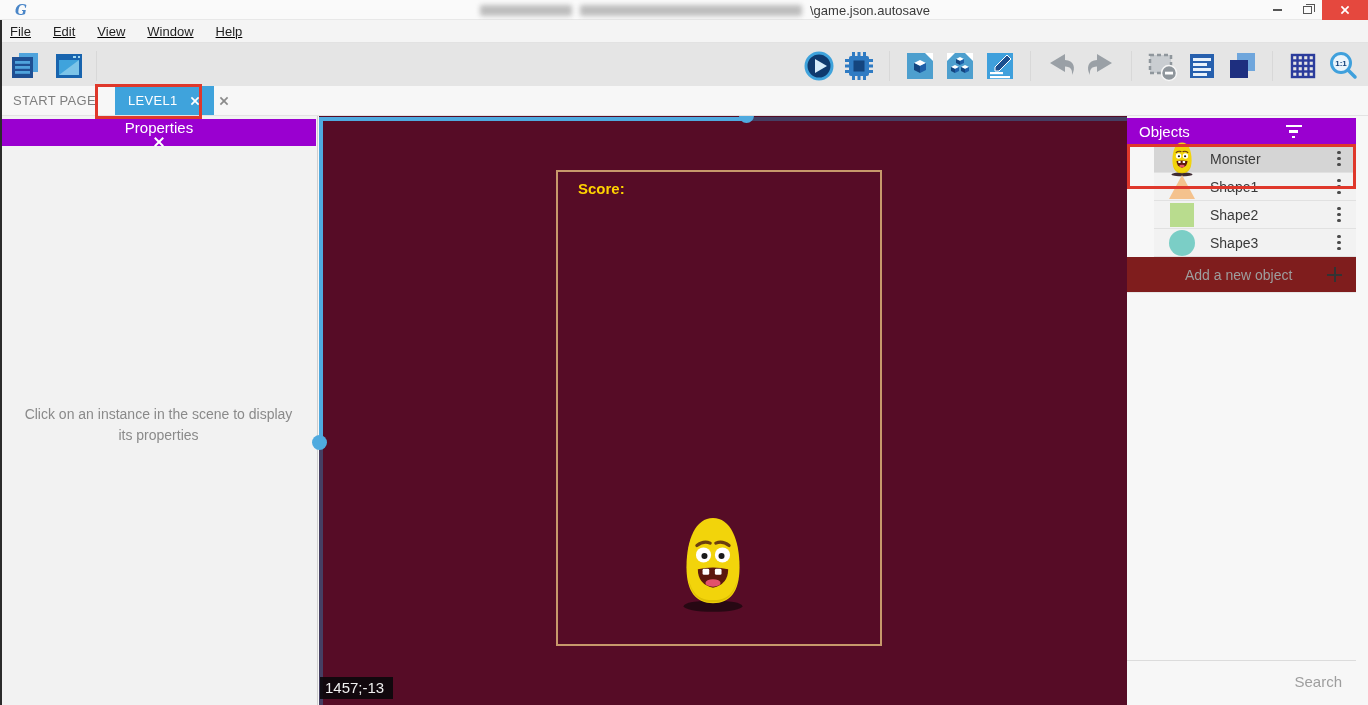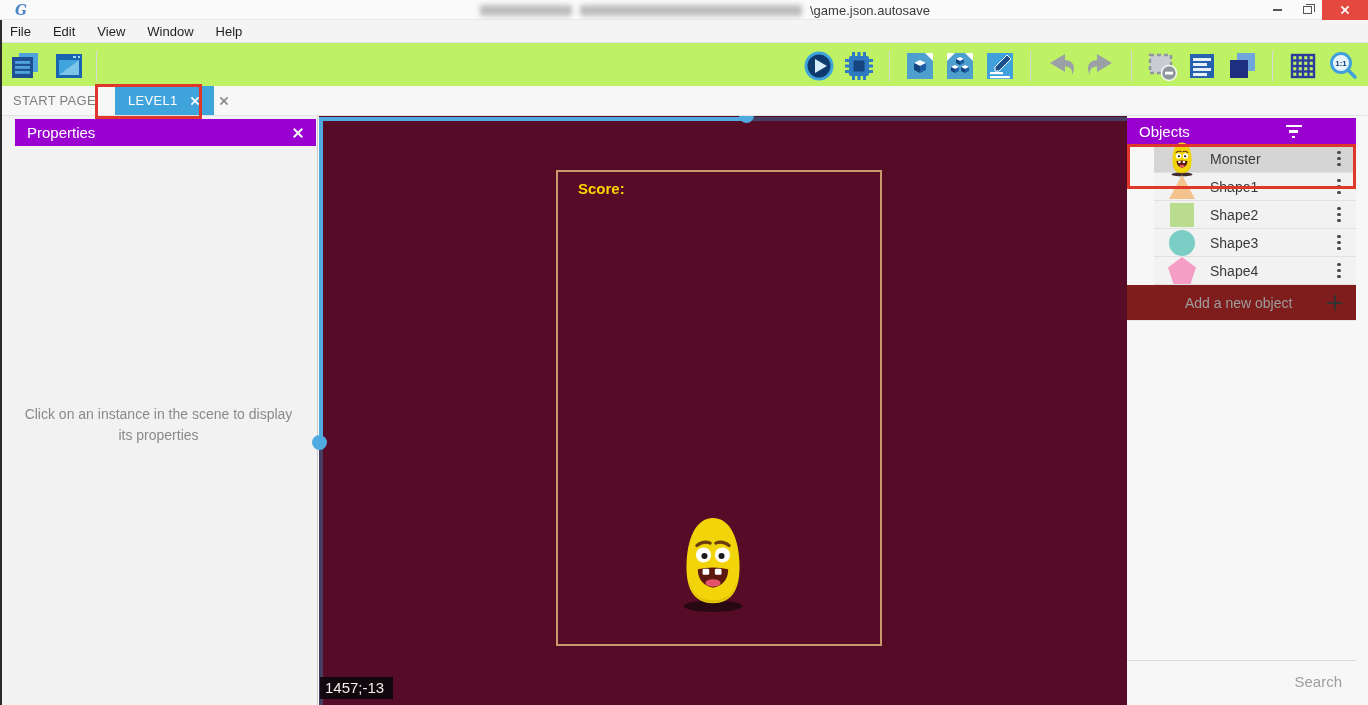--- a/index.html
+++ b/index.html
@@ -18,47 +18,47 @@
   .glyph-min { width:9px; height:2px; background:#555; }
   .glyph-restore { width:9px; height:8px; border:1px solid #555; position:relative; }
   .glyph-restore::before { content:""; position:absolute; left:2px; top:-3px; width:8px; height:7px; border:1px solid #555; border-bottom:none; border-left:none; }
   .x-icon { position:relative; width:12px; height:12px; }
   .x-icon::before, .x-icon::after { content:""; position:absolute; left:5px; top:0; width:2px; height:12px; background:currentColor; }
   .x-icon::before { transform:rotate(45deg); }
   .x-icon::after { transform:rotate(-45deg); }
   .x-small { transform:scale(0.85); }
 
   
-  .menubar { position:absolute; left:0; top:20px; width:1368px; height:23px; background:#F4F4F4; border-bottom:1px solid #E2E2E2; display:flex; align-items:center; padding-left:10px; gap:22px; }
+  .menubar { position:absolute; left:0; top:20px; width:1368px; height:23px; background:#F4F4F4; border-bottom:1px solid #E2E2E2; display:flex; align-items:center; padding-left:10px; gap:22px;text-decoration:underline; }
   .menu-item { font-size:13px; color:#1F1F1F; cursor:default; }
   .win-edge { position:absolute; left:0; top:20px; width:2px; height:685px; background:#2B2B2B; z-index:60; }
 
   
-  .toolbar { position:absolute; left:0; top:43px; width:1368px; height:45px; background:#bef264; display:flex; align-items:center; padding:0 8px; }
+  .toolbar { position:absolute; left:0; top:43px; width:1368px; height:45px; background:#e5e5e5; display:flex; align-items:center; padding:0 8px; }
   .tool-group { display:flex; align-items:center; gap:10px; }
   .tool-group.right { margin-left:auto; gap:6px; }
   .tool-btn { width:34px; height:34px; display:flex; align-items:center; justify-content:center; }
   .tool-div { width:1px; height:30px; background:#D8D8D8; margin:0 7px; }
 
   
   .tabstrip { position:absolute; left:0; top:86px; width:1368px; height:30px; background:#F7F7F7; display:flex; align-items:stretch; border-bottom:1px solid #E3E3E3; }
   .tab { display:flex; align-items:center; gap:12px; padding:0 13px; font-size:13px; color:#7E7E7E; letter-spacing:0.3px; }
   .tab.active { background:#3FA3DC; color:#FFFFFF; margin-left:6px; }
   .tab .x-icon { color:inherit; }
   .tab-close-sep { display:flex; align-items:center; color:#8A8A8A; padding:0 10px 0 4px; }
 
   
   .annot { position:absolute; border:3px solid #DF382B; z-index:50; pointer-events:none; }
   .annot-tab { left:95px; top:84px; width:107px; height:35px; }
   .annot-row { left:1127px; top:144px; width:229px; height:45px; }
 
   
   .left-panel { position:absolute; left:0; top:116px; width:318px; height:589px; background:#F2F2F2; border-right:1px solid #CFCFCF; }
   .panel-header { height:27px; background:#9A00D0; color:#FFF; display:flex; align-items:center; padding:0 12px; font-size:15px; }
-  .left-panel .panel-header { margin:3px 1px 0 15px; }
+  .left-panel .panel-header { margin:3px 1px 0 2px;flex-direction:column; }
   .panel-header .spacer { flex:1; }
   .panel-header .x-icon { color:#FFF; cursor:pointer; }
   .empty-msg { position:absolute; left:20px; right:20px; top:288px; text-align:center; font-size:14px; color:#8A8A8A; line-height:1.5; }
 
   
   .canvas { position:absolute; left:319px; top:116px; width:856px; height:589px; background:#560C26; }
   .sel-top-blue  { position:absolute; left:0; top:1px; width:428px; height:4px; background:#4FAADF; }
   .sel-top-dark  { position:absolute; left:428px; top:1px; width:380px; height:4px; background:#453F63; }
   .sel-left-blue { position:absolute; left:0; top:1px; width:4px; height:326px; background:#4FAADF; }
   .sel-left-dark { position:absolute; left:0; top:327px; width:4px; height:262px; background:#453F63; }
@@ -401,33 +401,20 @@
         </svg>
       </div>
       <span class="obj-label">Shape3</span>
       <div class="dots-btn">
           <span></span>
           <span></span>
           <span></span>
         </div>
     </div>
 
-    <div class="obj-row">
-      <div class="obj-icon-box">
-        <svg width="30" height="29" viewBox="0 0 30 29">
-          <polygon points="15,1 29,11.5 23.5,28 6.5,28 1,11.5" fill="#F59DC5"></polygon>
-        </svg>
-      </div>
-      <span class="obj-label">Shape4</span>
-      <div class="dots-btn">
-          <span></span>
-          <span></span>
-          <span></span>
-        </div>
-    </div>
 
 
 
     <div class="add-row">
       <span class="add-label">Add a new object</span>
       <span class="plus-icon"></span>
     </div>
   </div>
 
   <div class="search-box">

